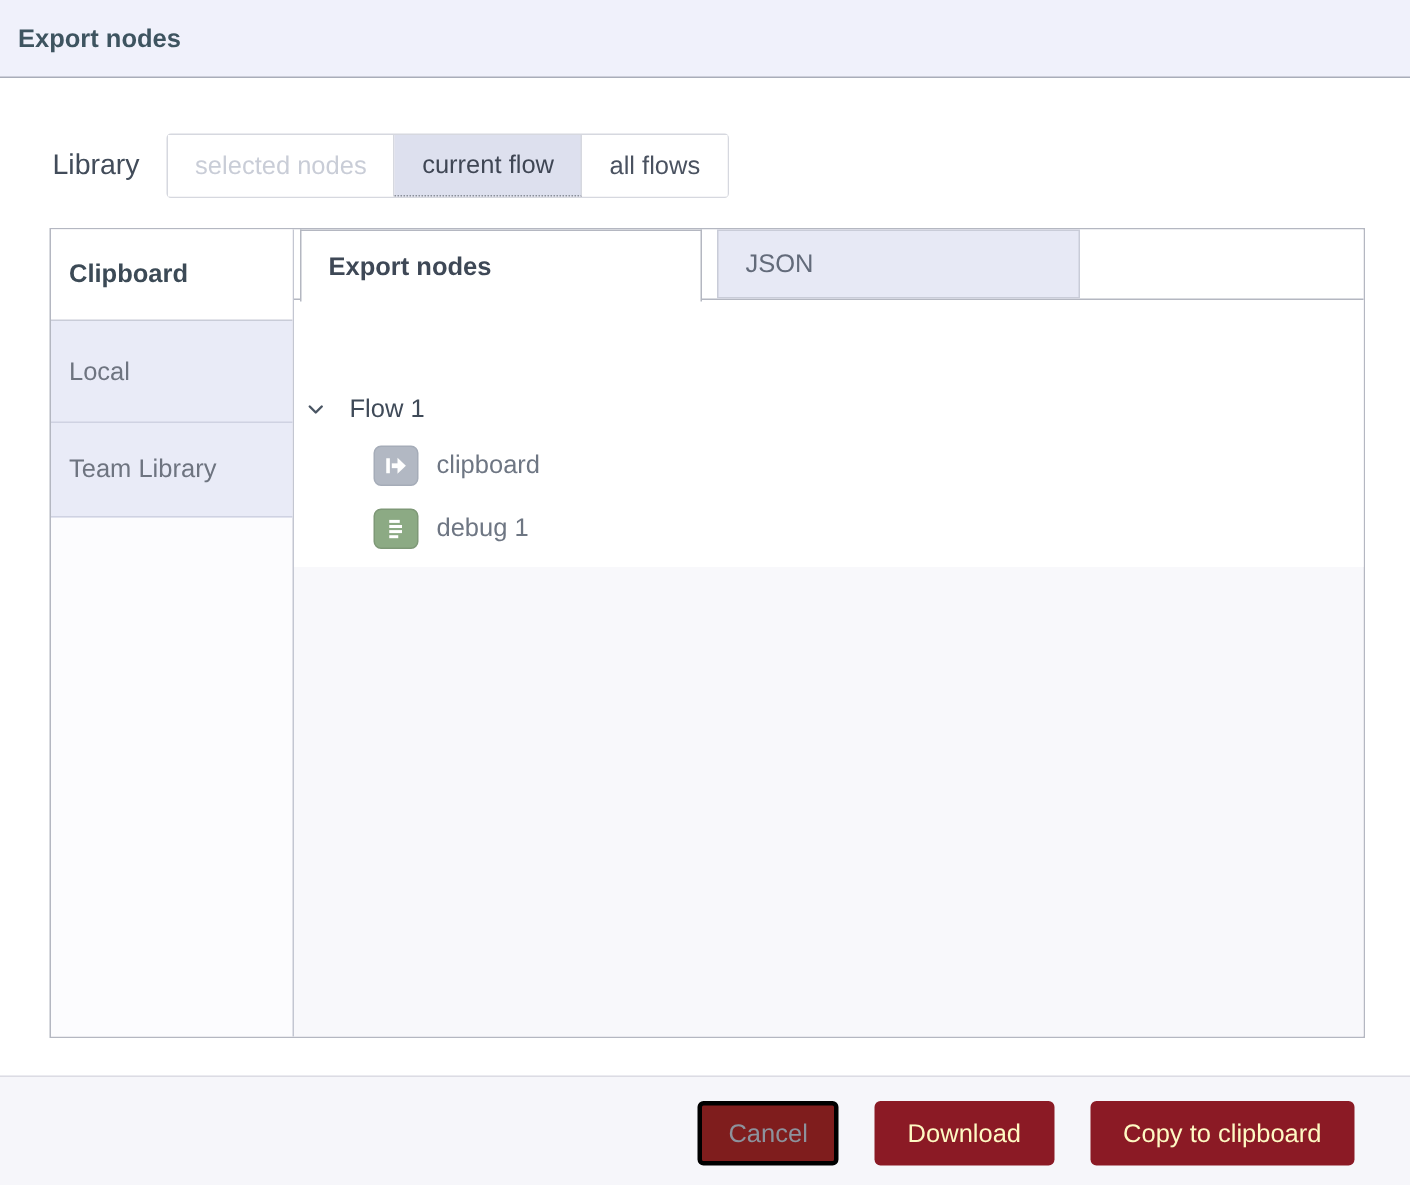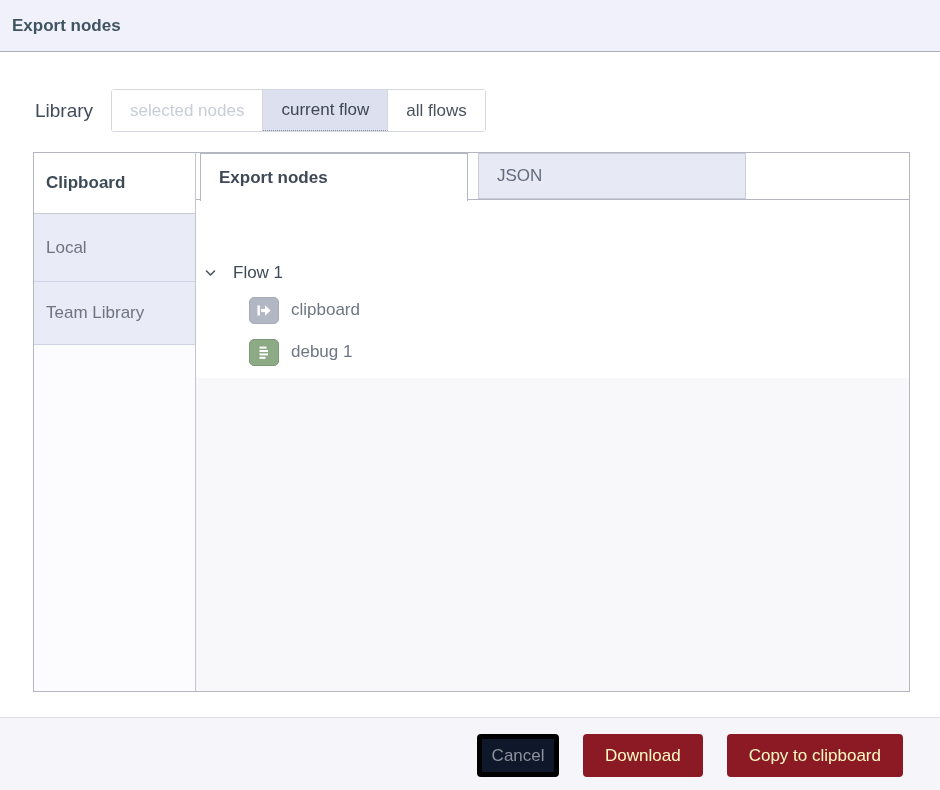--- a/index.html
+++ b/index.html
@@ -89,21 +89,21 @@
     position: absolute; top: 0;
     display: flex; align-items: center; padding-left: 18px;
     font-size: 17px;
   }
   .tab.active {
     left: 4px; width: 268px; height: 48px;
     background: #fff; border: 1px solid #b4b7c1; border-bottom: none;
     font-weight: bold; color: #3e4856; z-index: 2;
   }
   .tab.inactive {
-    left: 282px; width: 268px; height: 46px;
+    left: 282px; width: 242px; height: 46px;
     background: #e7e9f5; border: 1px solid #c9ccd8;
     color: #636b7a; cursor: pointer; z-index: 1;
   }
 
   
   .tree { flex: 1; display: flex; flex-direction: column; background: #f8f8fb; }
   .tree-white { background: #fff; padding-top: 9px; padding-bottom: 5px; }
   .flow-row {
     height: 32px; display: flex; align-items: center;
     padding-left: 9px; font-size: 17px; color: #3f4a58; cursor: pointer; margin-top: 48px;
@@ -127,21 +127,21 @@
     position: absolute; left: 0; right: 0; top: 717px; height: 73px;
     background: #f6f6fa; border-top: 1px solid #dcdce4;
     display: flex; align-items: flex-start; justify-content: flex-end;
     padding-top: 16px; padding-right: 37px; gap: 24px;
   }
   .btn {
     height: 43px; border-radius: 4px; font-size: 17px;
     display: flex; align-items: center; justify-content: center;
     cursor: pointer; font-family: inherit;
   }
-  .btn-cancel { width: 82px; background: #0f172a; border: 5px solid #000000; color: #8d929c; }
+  .btn-cancel { width: 94px; background: #7f1d1d; border: 3px solid #000000; color: #8d929c; }
   .btn-primary { border: none; color: #fef9c3; padding: 0 22px; }
 </style>
 </head>
 <body>
 
 <div class="dialog-header">
   <span class="dialog-title">Export nodes</span>
 </div>
 
 <div class="export-row">

